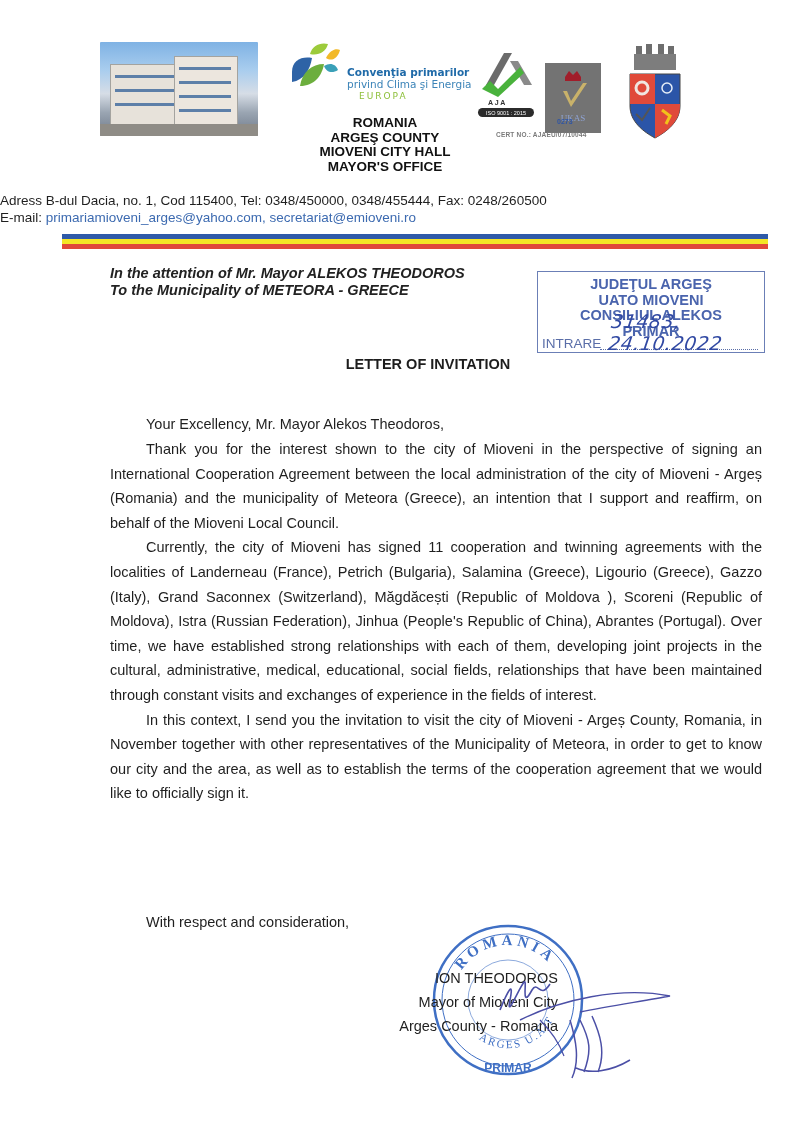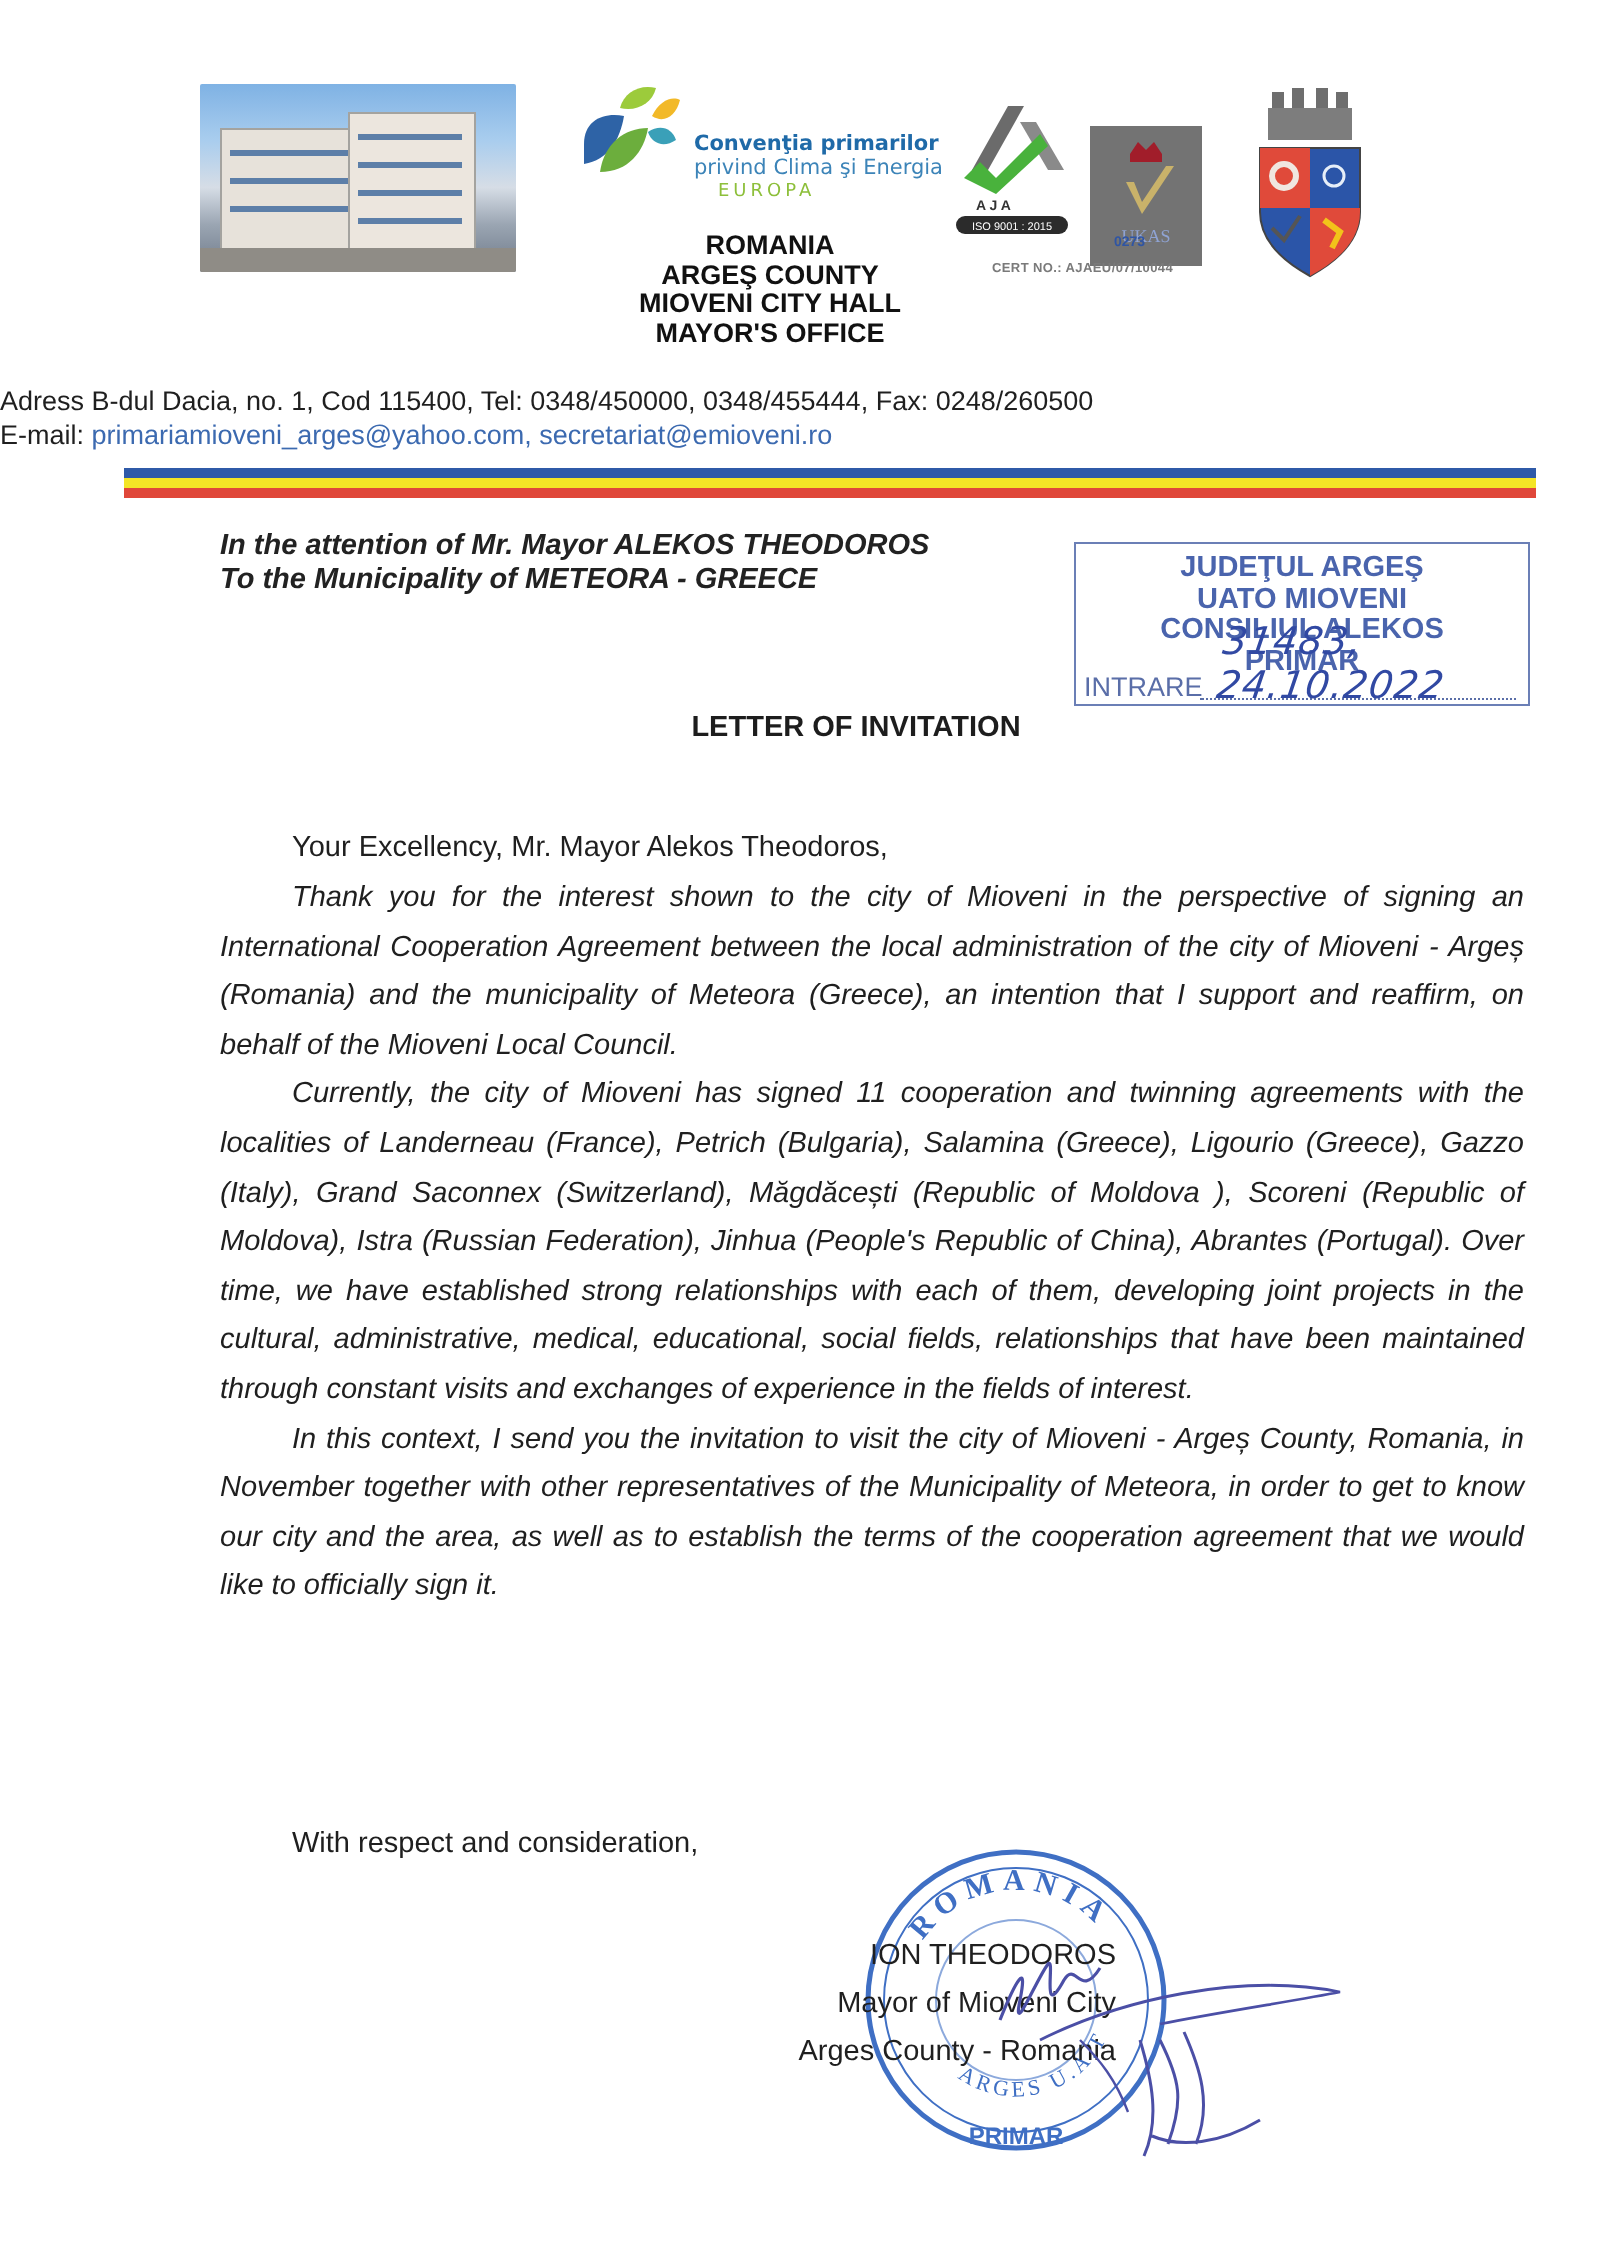--- a/index.html
+++ b/index.html
@@ -39,21 +39,21 @@
   .stamp .st-lines { position:absolute; left:0; width:100%; top:5px; text-align:center; font-weight:bold; font-size:14.5px; line-height:15.5px; }
   .stamp .st-intrare { position:absolute; left:4px; bottom:1px; font-size:13.5px; color:#5a6ea8; }
   .stamp .st-num { position:absolute; left:72px; bottom:-2px; font-family:"DejaVu Sans", sans-serif; font-style:italic; font-size:19px; color:#3149a3; letter-spacing:0.5px; transform:skewX(-8deg); }
   .stamp .st-dots { position:absolute; left:62px; right:6px; bottom:2px; border-bottom:1.5px dotted #5a6ea8; }
 
   .letter-title { left:0; width:856px; top:356px; text-align:center; font-weight:bold; font-size:14.5px; color:#1d1d1d; }
 
   .body { left:110px; width:652px; font-size:14.5px; line-height:24.6px; color:#1f1f1f; }
   .body p { margin:0; text-align:justify; text-indent:36px; }
   .salutation { top:412px; }
-  .body-text { top:437px;font-style:italic; }
+  .body-text { top:437px; }
   .closing { left:146px; top:914px; font-size:14.5px; color:#1f1f1f; }
   .sign { left:330px; width:228px; top:966px; text-align:right; font-size:14.5px; line-height:24px; color:#1f1f1f; }
 
   .seal { left:428px; top:920px; width:160px; height:160px; }
   .signature { left:480px; top:960px; width:195px; height:120px; }
 </style>
 </head>
 <body>
 
 <div class="abs building">

